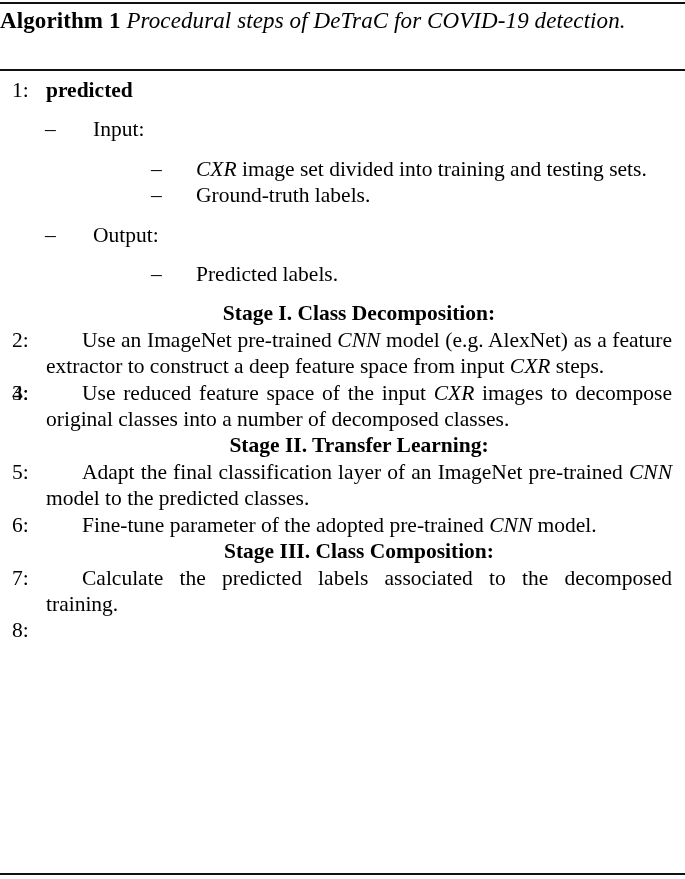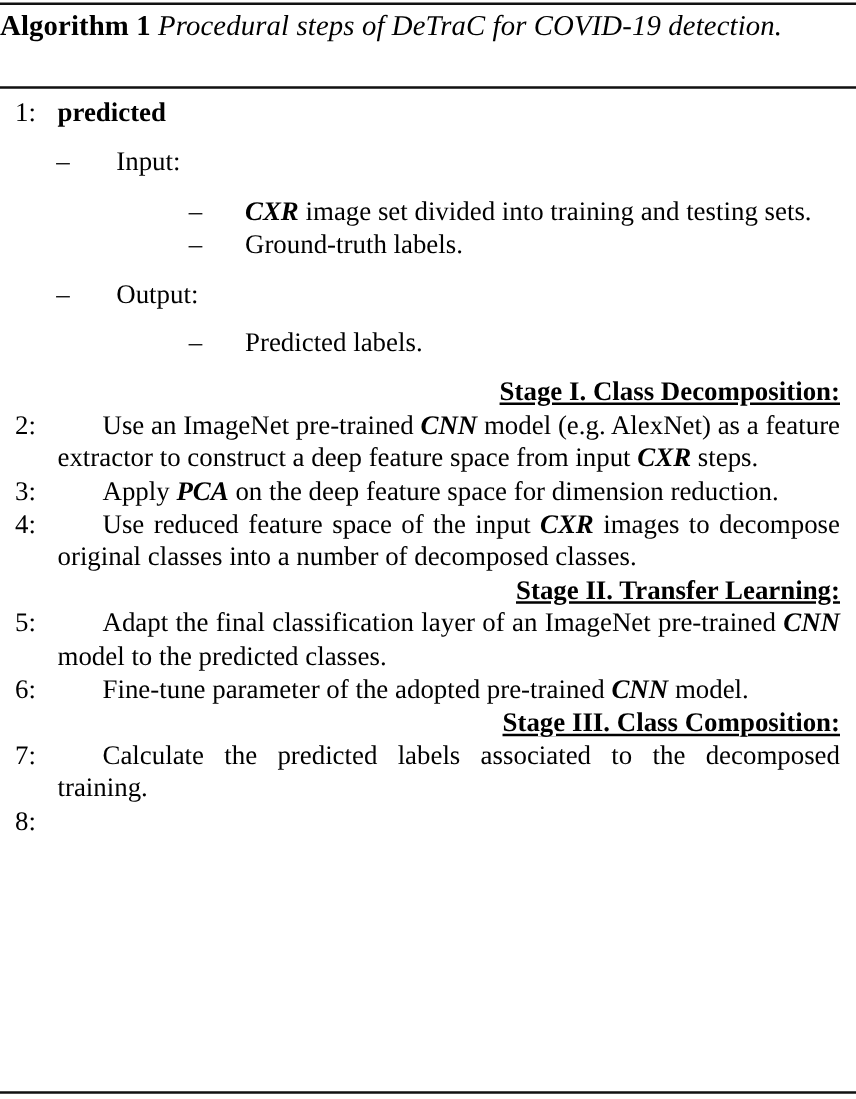--- a/index.html
+++ b/index.html
@@ -108,22 +108,21 @@
     text-indent: 0;
   }
   .procedure-line .kw { font-weight: bold; }
 
   
   .stage-head {
     padding-left: 46px;
     padding-right: 13px;
     font-weight: bold;
     text-indent: 0;
-    text-align: right;
-    text-decoration: underline;
+    text-align: center;
   }
 
   
   .bullet-1 {
     position: relative;
     padding-left: 93px;
     padding-right: 13px;
     text-indent: 0;
     text-align: left;
   }
@@ -142,21 +141,21 @@
     text-align: left;
   }
   .bullet-2 > .dash {
     position: absolute;
     left: 151px;
     top: 0;
   }
 
   .spacer-sm { height: 13px; }
 
-  .it { font-style: italic; font-weight: bold; }
+  .it { font-style: italic; }
 </style>
 </head>
 <body>
 
 <div id="algorithm-figure">
 
   <div class="rule rule-top"></div>
 
   <div class="caption">
     <span class="alg-label">Algorithm 1</span><span>&nbsp;</span><span class="alg-title">Procedural steps of DeTraC for COVID-19 detection.</span>
@@ -200,21 +199,21 @@
 
     <div class="spacer-sm"></div>
 
     <div class="para stage-head">Stage I. Class Decomposition:</div>
 
     <div class="para step">
       <span class="step-num">2:</span><span class="step-text"><span>Use an ImageNet pre-trained </span><span class="it">CNN</span><span> model (e.g. AlexNet) as a feature extractor to construct a deep feature space from input </span><span class="it">CXR</span><span> steps.</span></span>
     </div>
 
     <div class="para step">
-      <span class="step-num">3:</span><span class="step-text"><span>Apply </span><span class="it">PCA</span><span> on the deep feature space for dimension reduction.</span></span>
+      <span class="step-num">3:</span>
     </div>
 
     <div class="para step">
       <span class="step-num">4:</span><span class="step-text"><span>Use reduced feature space of the input </span><span class="it">CXR</span><span> images to decompose original classes into a number of decomposed classes.</span></span>
     </div>
 
     <div class="para stage-head">Stage II. Transfer Learning:</div>
 
     <div class="para step">
       <span class="step-num">5:</span><span class="step-text"><span>Adapt the final classification layer of an ImageNet pre-trained </span><span class="it">CNN</span><span> model to the predicted classes.</span></span>

